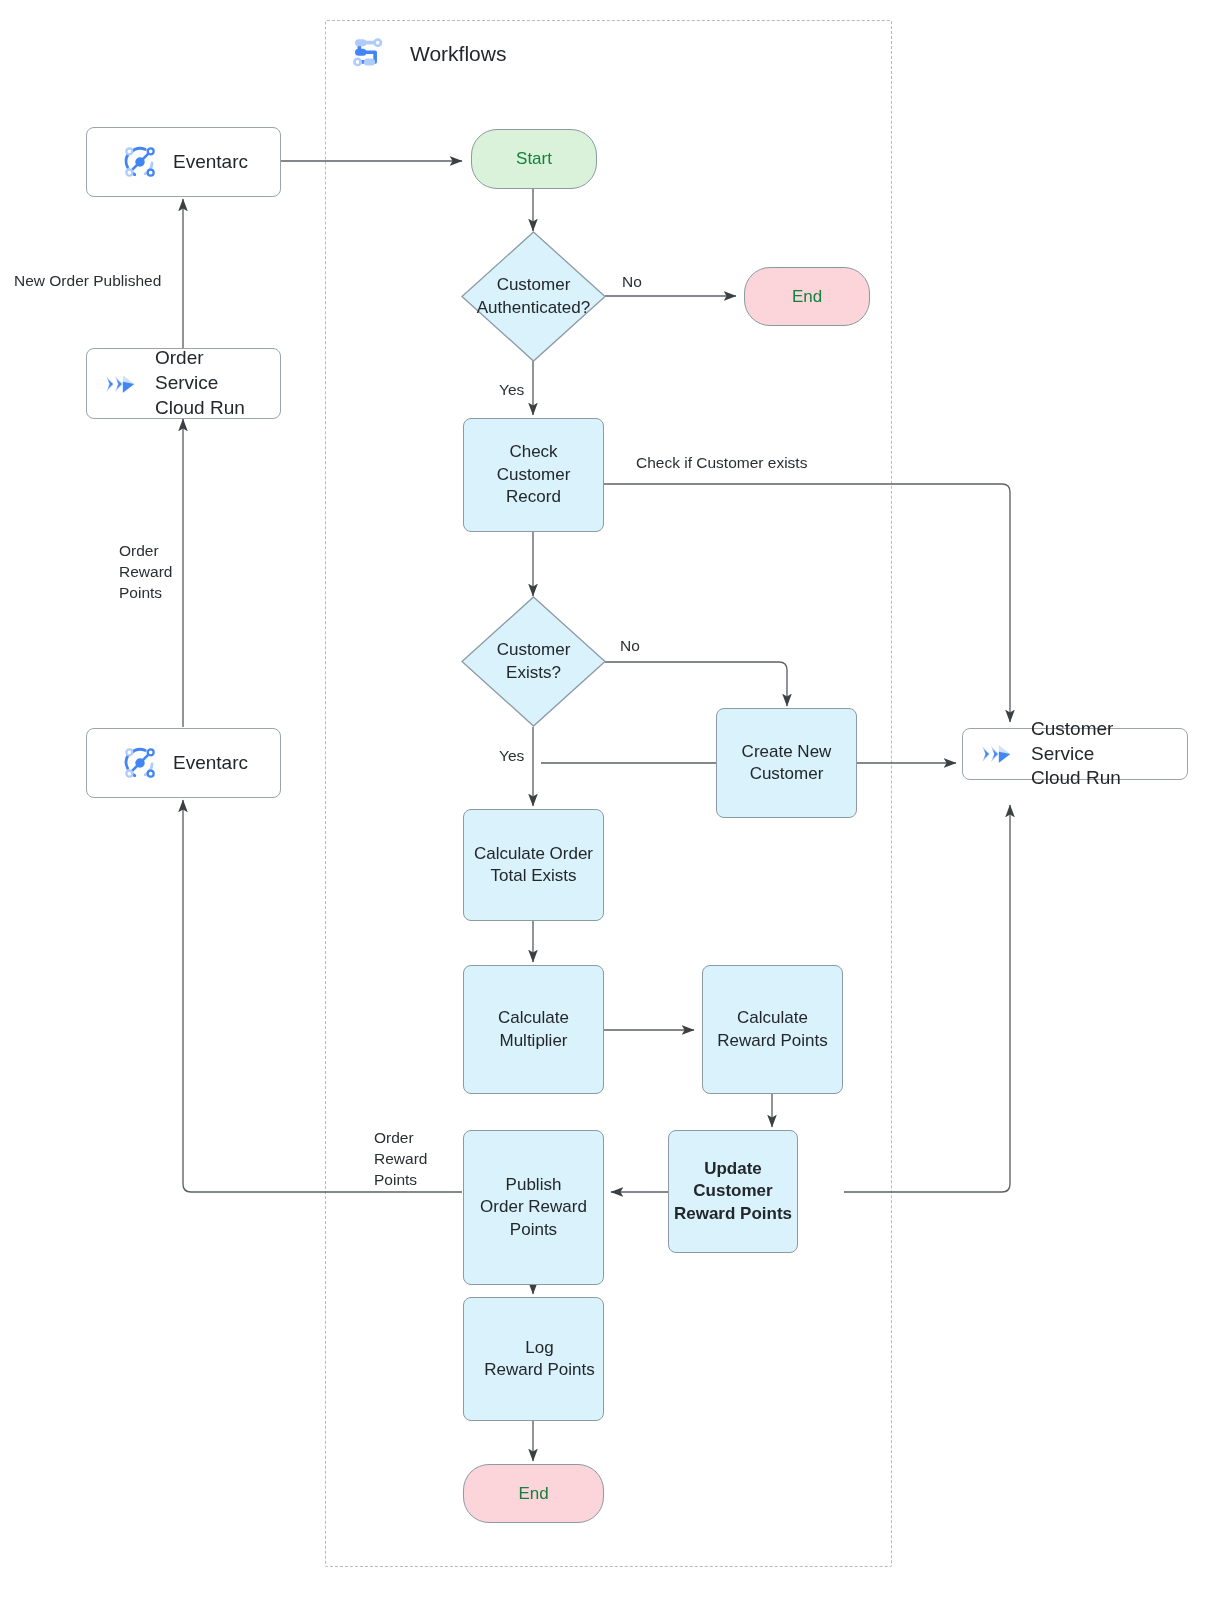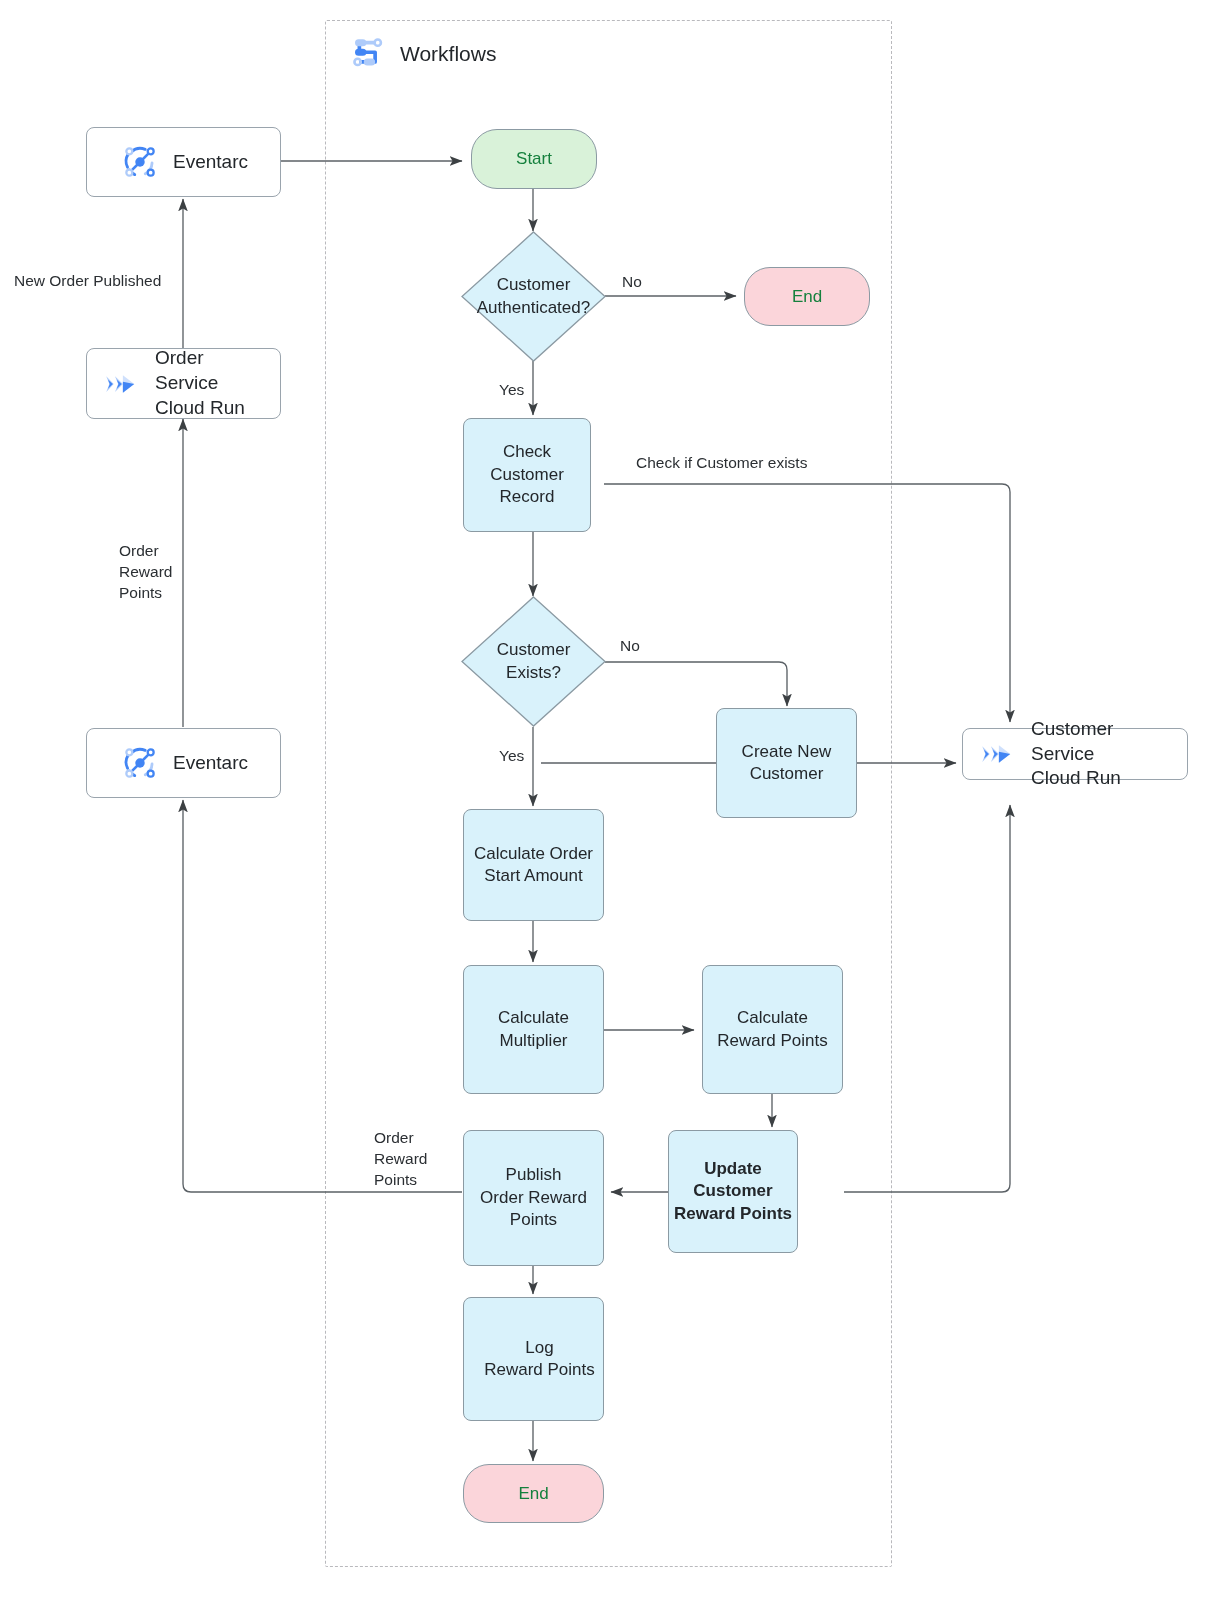--- a/index.html
+++ b/index.html
@@ -54,21 +54,21 @@
   .gcard .glabel{font-size:19px;line-height:1.3;color:#23272b;text-align:left;}
   .gicon{flex:0 0 auto;width:42px;height:42px;display:block;}
   .boundary{
     position:absolute;
     border:1px dashed #b9b9bd;
     border-radius:2px;
     background:transparent;
   }
   .boundary-title{
     position:absolute;
-    display:flex;align-items:center;gap:10px;justify-content:space-between;
+    display:flex;align-items:center;gap:20px;justify-content:space-between;
   }
   .boundary-title .btext{font-size:21px;color:#23272b;}
   .edge-label{
     position:absolute;
     font-size:15.5px;
     line-height:1.36;
     color:#2b2f33;
     white-space:pre-line;
   }
 </style>
@@ -243,21 +243,21 @@
   <div class="node diamond" style="left:461px;top:231px;width:145px;height:131px;">
     <svg class="dshape" viewBox="0 0 145 131" preserveAspectRatio="none" xmlns="http://www.w3.org/2000/svg">
       <polygon points="72.5,1 144,65.5 72.5,130 1,65.5" fill="#d9f2fb" stroke="#8b9aa3" stroke-width="1.3"></polygon>
     </svg>
     <span class="dlabel">
       <span>Customer</span><br>
       <span>Authenticated?</span>
     </span>
   </div>
 
-  <div class="node proc" style="left:463px;top:418px;width:128px;height:114px;">
+  <div class="node proc" style="left:463px;top:418px;width:141px;height:114px;">
     <span>
       <span>Check</span><br>
       <span>Customer</span><br>
       <span>Record</span>
     </span>
   </div>
 
   <div class="node diamond" style="left:461px;top:596px;width:145px;height:131px;">
     <svg class="dshape" viewBox="0 0 145 131" preserveAspectRatio="none" xmlns="http://www.w3.org/2000/svg">
       <polygon points="72.5,1 144,65.5 72.5,130 1,65.5" fill="#d9f2fb" stroke="#8b9aa3" stroke-width="1.3"></polygon>
@@ -271,21 +271,21 @@
   <div class="node proc" style="left:716px;top:708px;width:141px;height:110px;">
     <span>
       <span>Create New</span><br>
       <span>Customer</span>
     </span>
   </div>
 
   <div class="node proc" style="left:463px;top:809px;width:141px;height:112px;">
     <span>
       <span>Calculate Order</span><br>
-      <span>Start Amount</span>
+      <span>Total Exists</span>
     </span>
   </div>
 
   <div class="node proc" style="left:463px;top:965px;width:141px;height:129px;">
     <span>
       <span>Calculate</span><br>
       <span>Multiplier</span>
     </span>
   </div>
 
@@ -297,21 +297,21 @@
   </div>
 
   <div class="node proc" style="left:668px;top:1130px;width:130px;height:123px;font-weight:bold;">
     <span>
       <span>Update</span><br>
       <span>Customer</span><br>
       <span>Reward Points</span>
     </span>
   </div>
 
-  <div class="node proc" style="left:463px;top:1130px;width:141px;height:136px;">
+  <div class="node proc" style="left:463px;top:1130px;width:141px;height:155px;">
     <span>
       <span>Publish</span><br>
       <span>Order Reward</span><br>
       <span>Points</span>
     </span>
   </div>
 
   <div class="node proc" style="left:463px;top:1297px;width:141px;height:124px;padding-left:12px;">
     <span>
       <span>Log</span><br>

